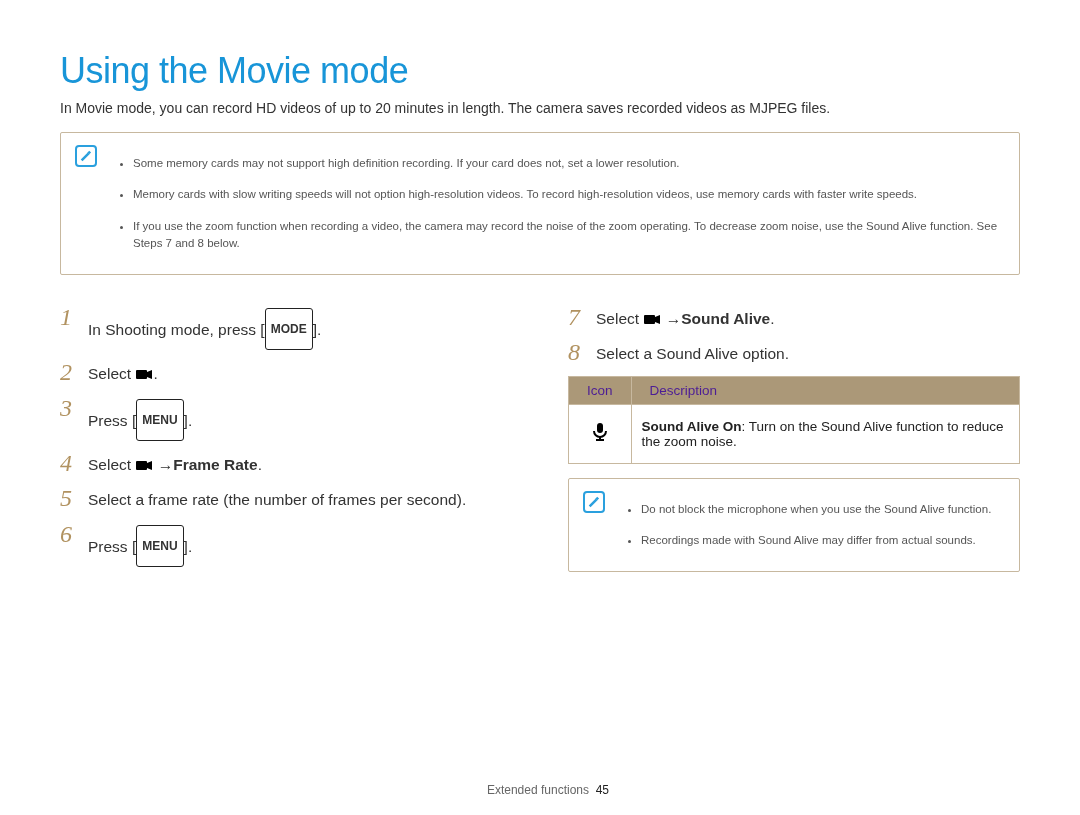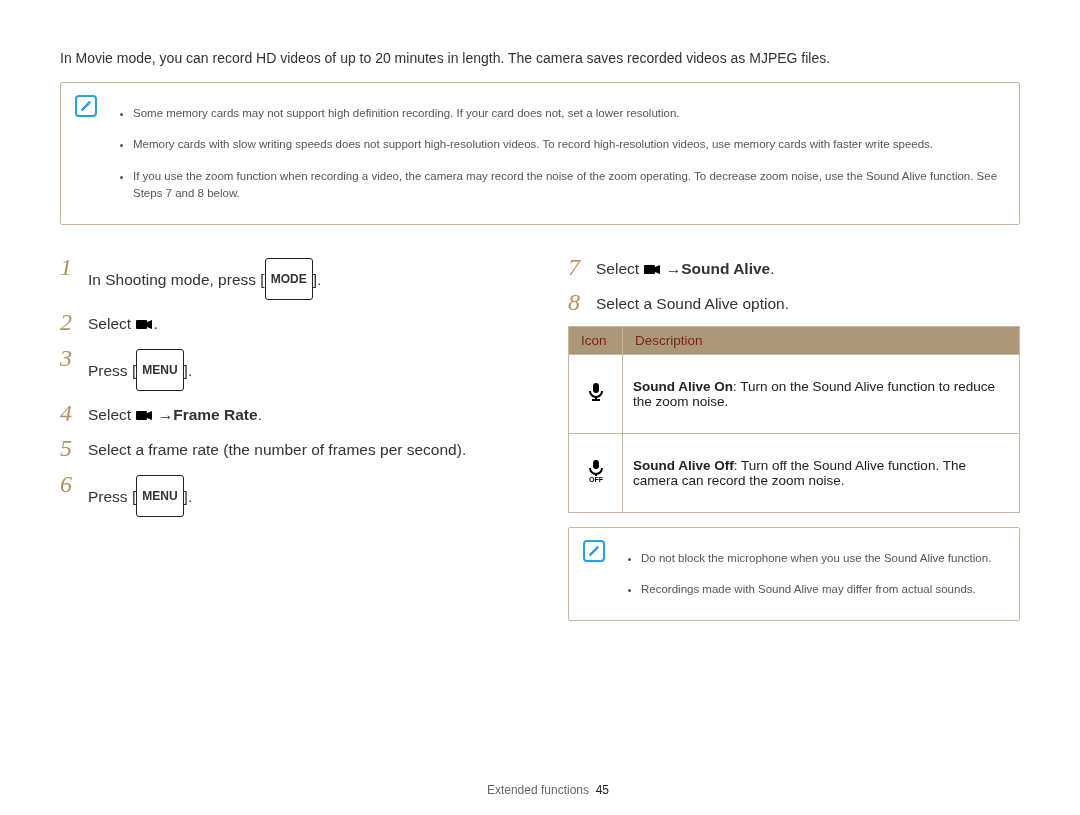--- a/index.html
+++ b/index.html
@@ -98,30 +98,30 @@
   }
 
   table.opts {
     width: 100%;
     border-collapse: collapse;
     margin-top: 10px;
     font-size: 13.5px;
   }
   table.opts th {
     background: #ab9878;
-    color: #7f1d1d;
+    color: #4c1d95;
     font-weight: 400;
     text-align: left;
-    padding: 6px 12px;
+    padding: 6px 18px;
     border: 1px solid #c7b89f;
   }
   table.opts th:first-child { width: 54px; }
   table.opts td {
     border: 1px solid #c7b89f;
-    padding: 24px 10px;
+    padding: 14px 10px;
     vertical-align: middle;
   }
   table.opts td.icell { text-align: center; }
   .mic { display:inline-block; width:18px; }
 
   .footer {
     position: absolute;
     bottom: 18px;
     left: 8px; width: 100%;
     text-align: center;
@@ -162,31 +162,32 @@
     </g>
     <g id="pencil">
       <path d="M2 12 L10 4 L12 6 L4 14 Z" fill="#2aa0de"></path>
       <rect x="10" y="2" width="3" height="3" transform="rotate(45 11 4)" fill="#2aa0de"></rect>
     </g>
   </defs>
 </svg>
 
 <div class="page">
 
+  <h1 class="title">Using the Movie mode</h1>
   <div class="intro">In Movie mode, you can record HD videos of up to 20 minutes in length. The camera saves recorded videos as MJPEG files.</div>
 
   <div class="note-box">
     <span class="note-ico">
         <svg viewBox="0 0 16 16">
           <use href="#pencil"></use>
         </svg>
       </span>
     <ul>
       <li>Some memory cards may not support high definition recording. If your card does not, set a lower resolution.</li>
-      <li>Memory cards with slow writing speeds does not support high-resolution videos. To record high-resolution videos, use memory cards with faster write speeds.</li>
+      <li>Memory cards with slow writing speeds will not option high-resolution videos. To record high-resolution videos, use memory cards with faster write speeds.</li>
       <li>If you use the zoom function when recording a video, the camera may record the noise of the zoom operating. To decrease zoom noise, use the Sound Alive function. See Steps 7 and 8 below.</li>
     </ul>
   </div>
 
   <div class="columns">
 
     <div class="col">
 
       <div class="step">
         <div class="num">1</div>
@@ -259,26 +260,20 @@
             <th>Description</th>
           </tr>
         </thead>
         <tbody>
           <tr>
             <td class="icell"><span class="mic"><svg viewBox="0 0 18 20">
                     <use href="#mic-on"></use>
                   </svg></span></td>
             <td><span class="bold">Sound Alive On</span><span>: Turn on the Sound Alive function to reduce the zoom noise.</span></td>
           </tr>
-          <tr>
-            <td class="icell"><span class="mic"><svg viewBox="0 0 18 23">
-                    <use href="#mic-off"></use>
-                  </svg></span></td>
-            <td><span class="bold">Sound Alive Off</span><span>: Turn off the Sound Alive function. The camera can record the zoom noise.</span></td>
-          </tr>
         </tbody>
       </table>
 
       <div class="note2-wrap">
         <div class="note-box small">
           <span class="note-ico">
               <svg viewBox="0 0 16 16">
                 <use href="#pencil"></use>
               </svg>
             </span>

